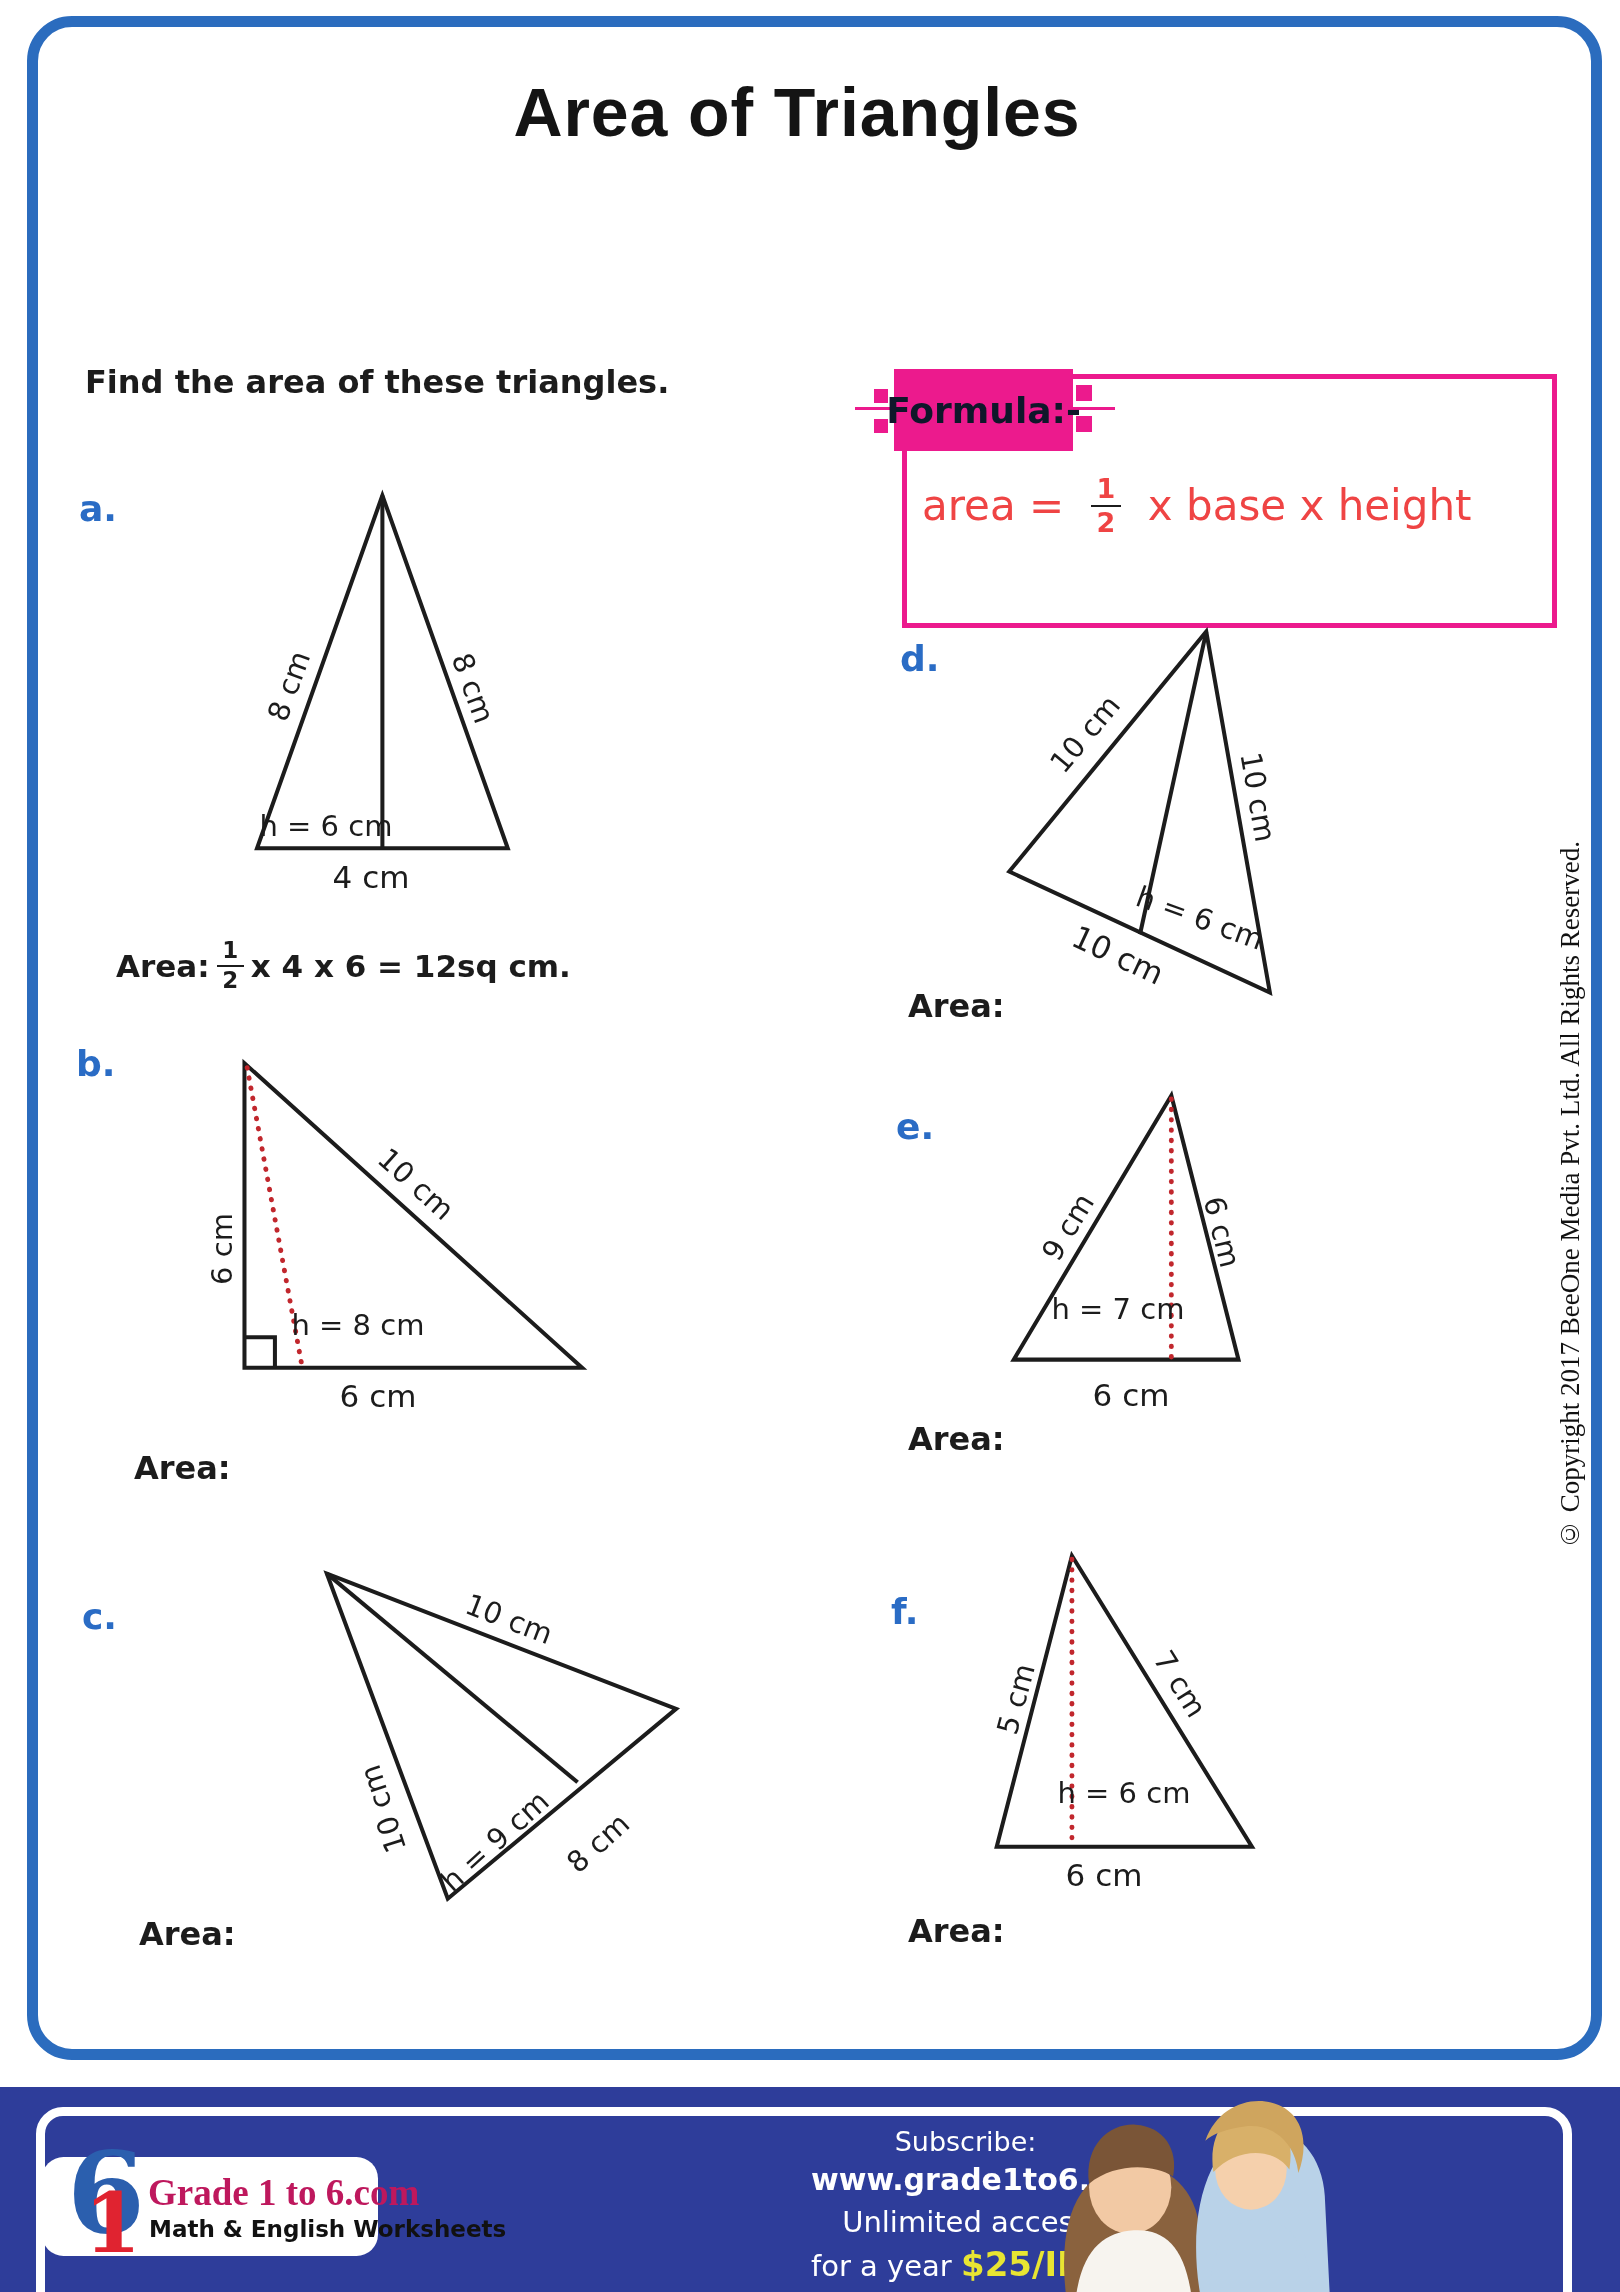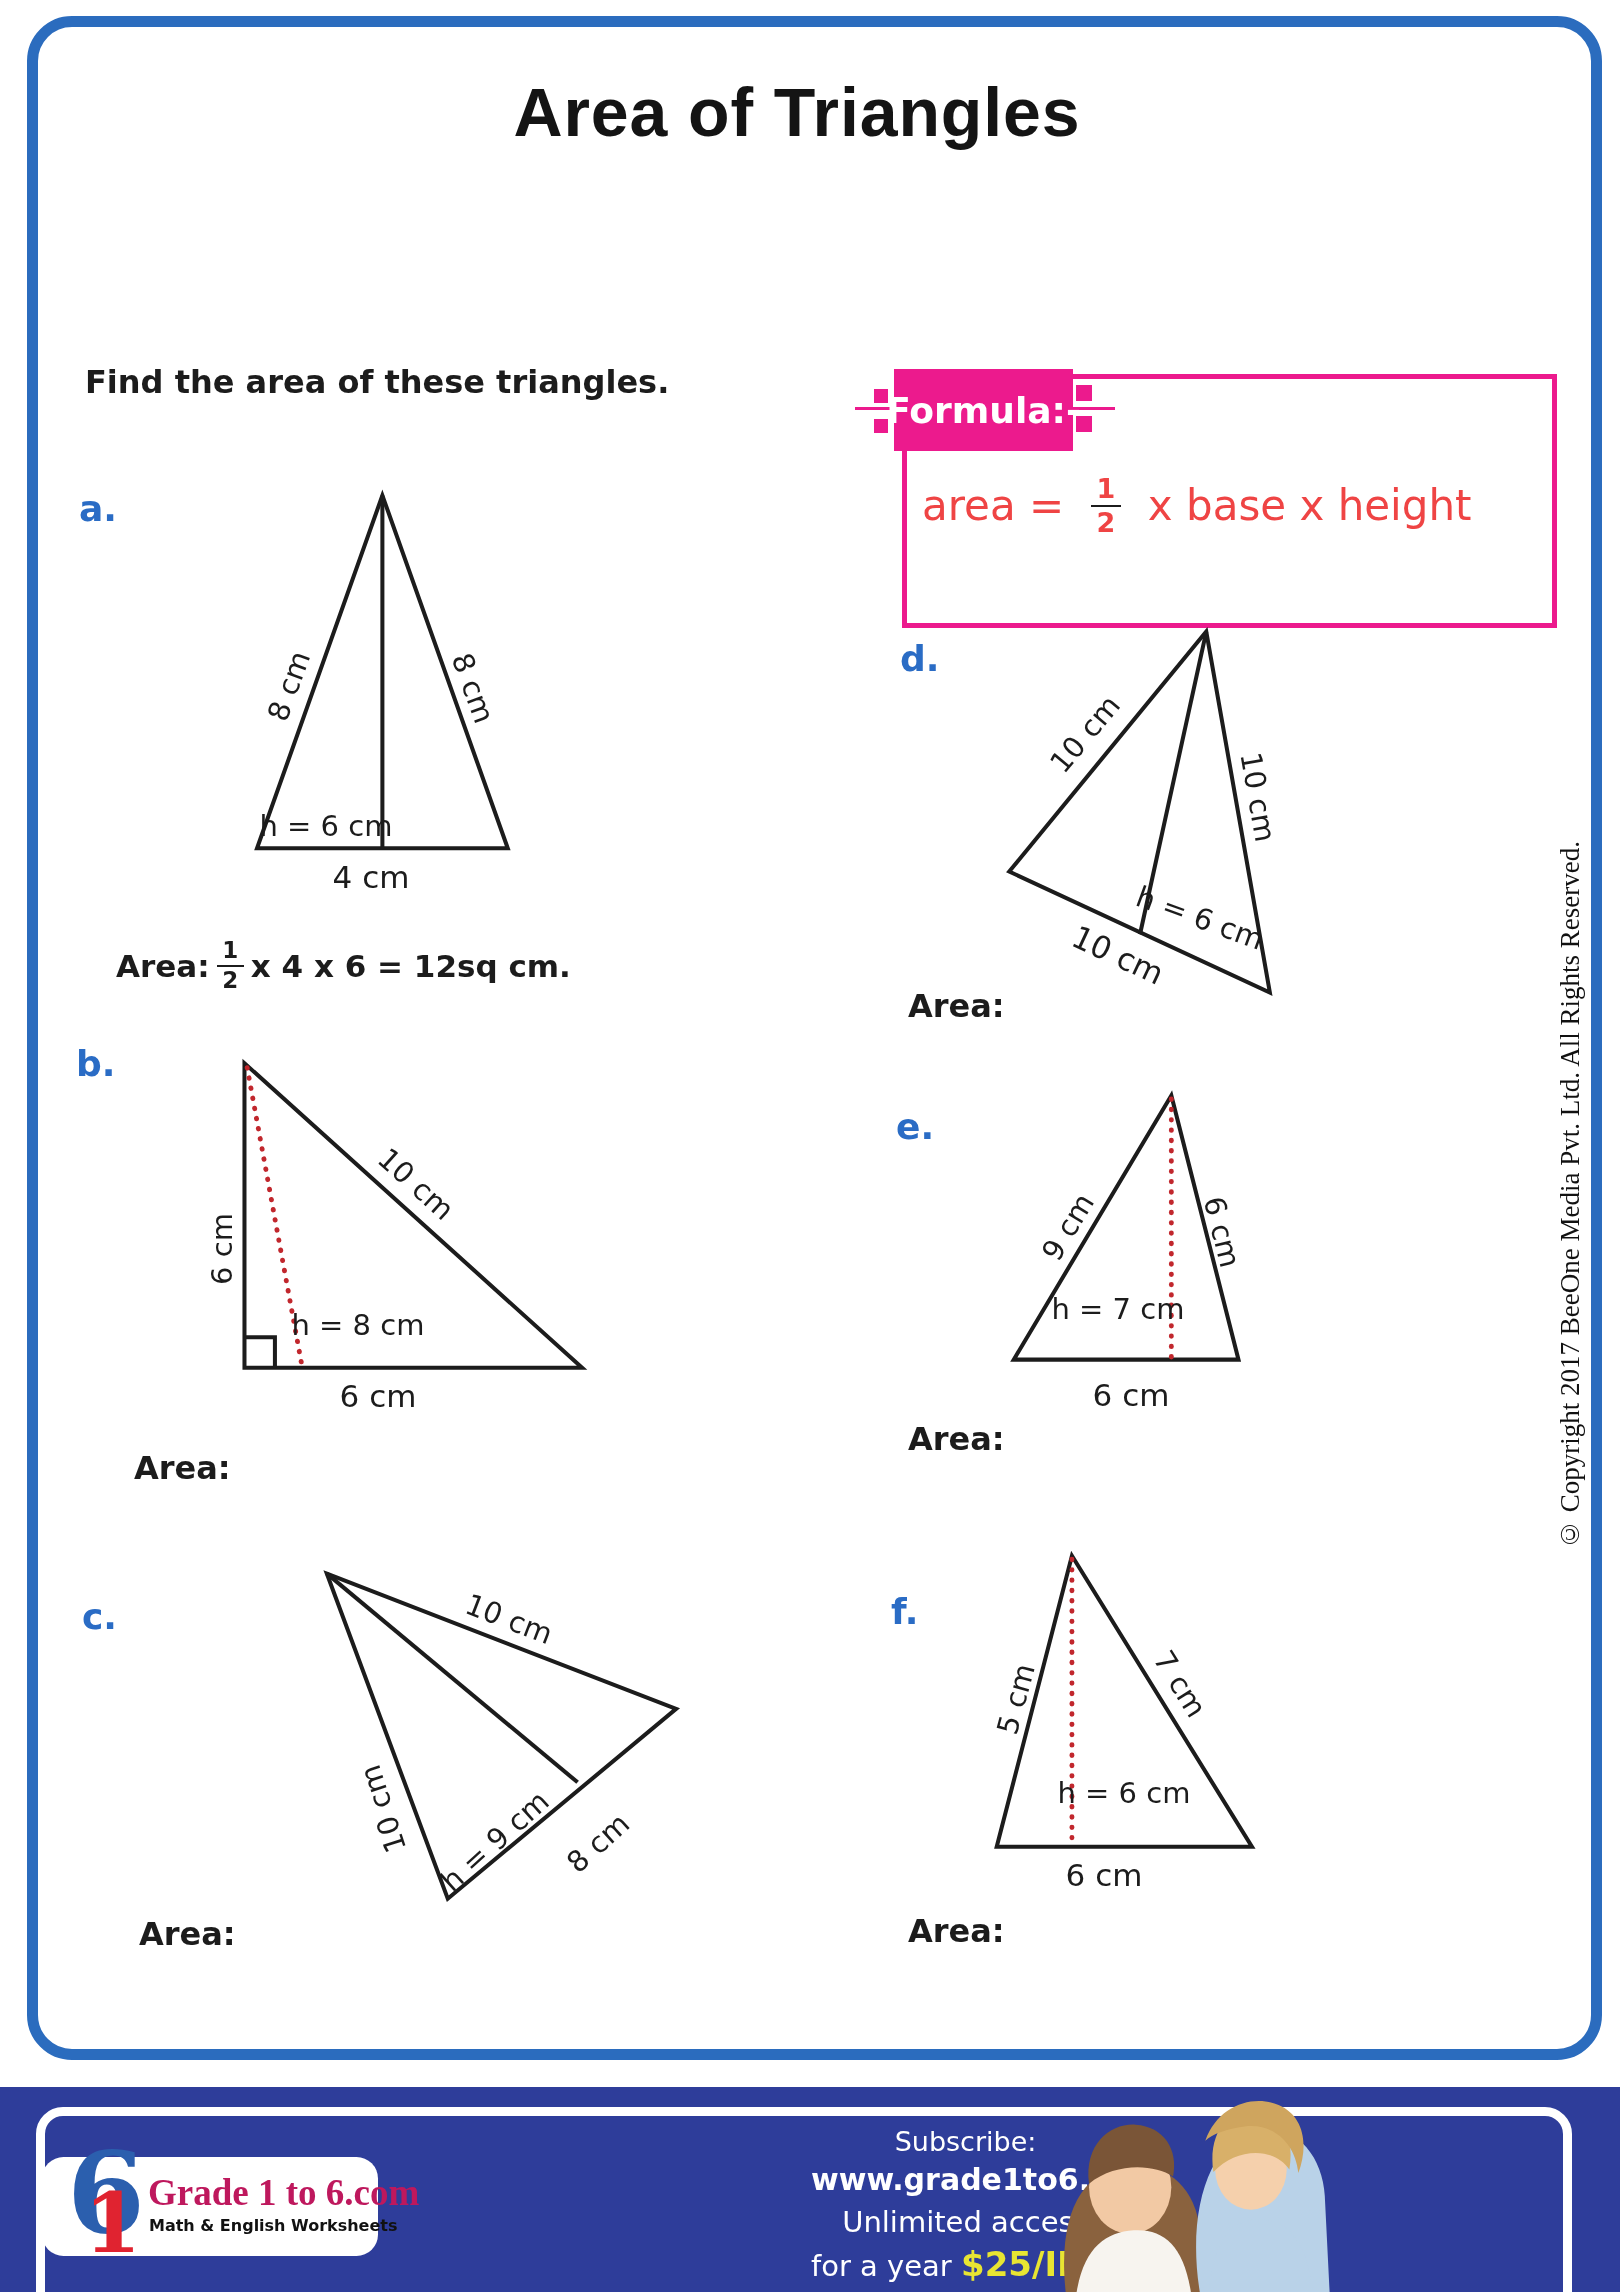--- a/index.html
+++ b/index.html
@@ -24,21 +24,21 @@
   .lbl{position:absolute;font-size:29px;color:#1c1c1c;white-space:nowrap;
        transform:translate(-50%,-50%);}
   
   .frac{display:inline-flex;flex-direction:column;align-items:center;line-height:1;vertical-align:middle;}
   .frac .den{border-top:2.7px solid #1c1c1c;padding:2.7px 5.4px 0 5.4px;}
   .frac .num{padding:0 5.4px 2.7px 5.4px;}
   
   .formula-box{position:absolute;left:902px;top:374px;width:645px;height:244px;
                border:5.4px solid #ec1a8d;background:#fff;}
   .formula-head{position:absolute;left:894px;top:369px;width:179px;height:82px;background:#ec1a8d;
-                color:#ffffff;display:flex;align-items:center;justify-content:center;
+                color:#0f172a;display:flex;align-items:center;justify-content:center;
                 font-size:36px;font-weight:bold;z-index:3;}
   .notch{position:absolute;background:#ec1a8d;z-index:3;}
   .pinkline{position:absolute;height:2.7px;background:#ec1a8d;z-index:2;}
   .formula-text{position:absolute;left:922px;top:475px;display:flex;align-items:center;gap:27px;
                 font-size:42px;color:#ef4444;z-index:3;}
   .formula-text .frac{font-size:27px;font-weight:bold;}
   
   .example{position:absolute;left:116px;top:939px;display:flex;align-items:center;gap:7.2px;
            font-size:31px;font-weight:bold;}
   .example .frac{font-size:23px;}
@@ -52,21 +52,21 @@
   .footer-panel{position:absolute;left:36px;top:19.7px;width:1518px;height:233px;
                 border:9px solid #ffffff;border-radius:27px;}
   .logo-box{position:absolute;left:42px;top:70px;width:336px;height:99px;background:#ffffff;
             border-radius:21.5px;z-index:2;}
   .logo-six{position:absolute;left:25px;top:-19.7px;font-family:"DejaVu Serif",serif;
             font-size:112px;font-weight:bold;color:#2b5fae;line-height:1;}
   .logo-one{position:absolute;left:42px;top:25px;font-family:"DejaVu Serif",serif;
             font-size:82px;font-weight:bold;color:#e02330;line-height:1;}
   .logo-site{position:absolute;left:106px;top:14.3px;font-family:Liberation Serif, serif;
              font-size:37px;font-weight:bold;color:#be185d;white-space:nowrap;}
-  .logo-tag{position:absolute;left:107px;top:59px;font-size:16px;font-weight:600;color:#111;white-space:nowrap;}
+  .logo-tag{position:absolute;left:107px;top:59px;font-size:23px;font-weight:600;color:#111;white-space:nowrap;}
   .foot-center{position:absolute;left:443px;top:30px;width:430px;text-align:center;color:#fff;z-index:2;}
   .fc1{font-size:38px;font-weight:bold;line-height:1.05;}
   .fc2{font-size:25px;font-weight:bold;margin-top:3.6px;}
   .fc3{font-size:23px;margin-top:14.3px;line-height:1.25;}
   .foot-right{position:absolute;left:811px;top:39px;width:309px;text-align:center;color:#fff;z-index:2;}
   .fr1{font-size:27px;}
   .fr2{font-size:30px;font-weight:bold;margin-top:5.4px;}
   .fr3{font-size:29px;margin-top:7.2px;}
   .fr4{font-size:29px;margin-top:5.4px;white-space:nowrap;}
   .price{color:#e8e532;font-weight:bold;font-size:34px;}

